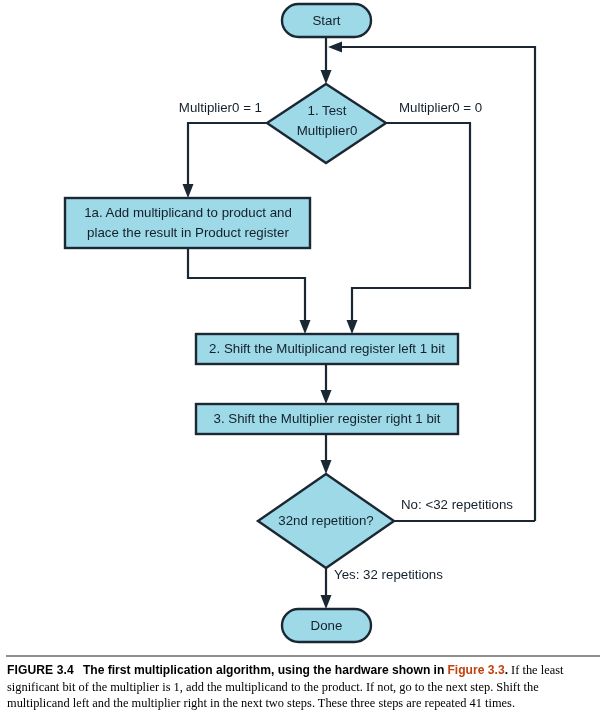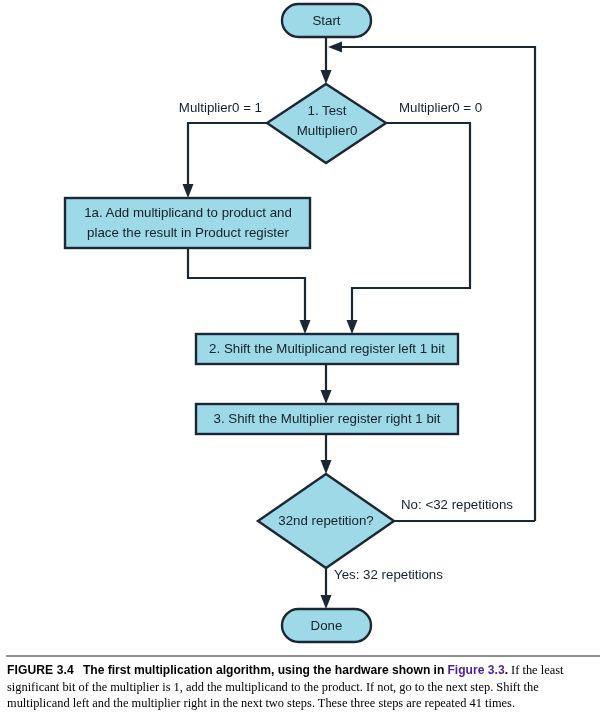--- a/index.html
+++ b/index.html
@@ -96,21 +96,21 @@
   }
   .caption-headline {
     font-family: "Liberation Sans", sans-serif;
     font-weight: bold;
     font-size: 12.1px;
   }
   .caption-ref {
     font-family: "Liberation Sans", sans-serif;
     font-weight: bold;
     font-size: 12.1px;
-    color: #4c1d95;
+    color: #c2410c;
     text-align: right;
   }
   .caption-body {
     font-family: "Liberation Serif", serif;
   }
   .cap-gap {
     display: inline-block;
     width: 9px;
   }
 </style>

